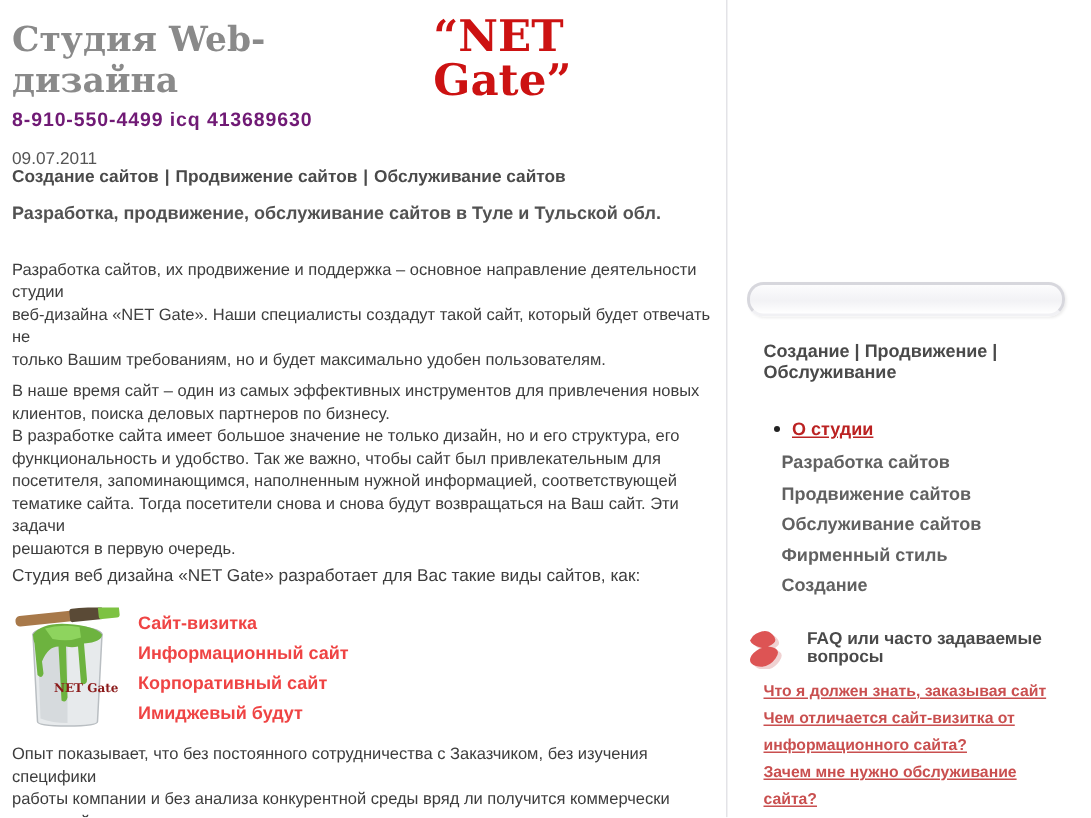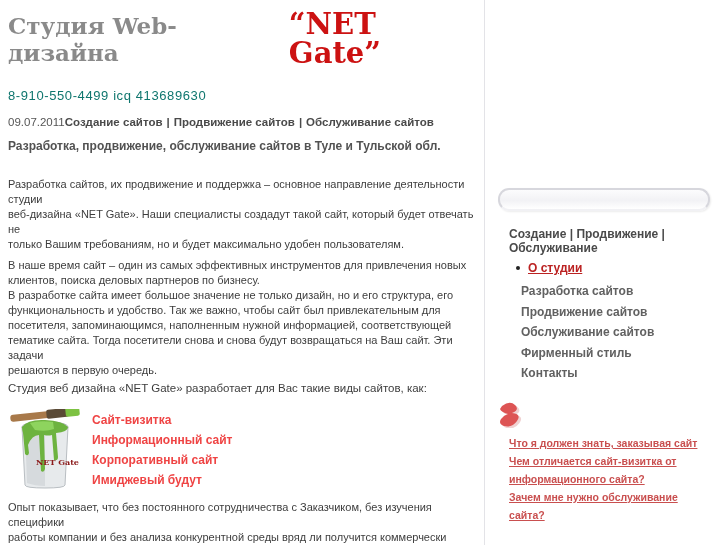--- a/index.html
+++ b/index.html
@@ -18,23 +18,23 @@
   }
   .logo-row { display:flex; align-items:baseline; margin-top:2px; }
   .logo-prefix {
     font-family:"DejaVu Serif", serif; font-weight:bold; font-style:normal;
     font-size:23px; color:#8a8a8a; letter-spacing:0px;
   }
   .logo-brand {
     font-family:"DejaVu Serif", serif; font-weight:bold;
     font-size:29px; color:#cc1212; margin-left:7px; line-height:1;
   }
-  .phone-line { margin-top:20px; font-size:13px; font-weight:normal; color:#0f766e; letter-spacing:.6px; }
-
-  .meta-row { display:flex; justify-content:flex-start; align-items:baseline; margin-top:13px; padding-right:4px; }
+  .phone-line { margin-top:4px; font-size:13px; font-weight:bold; color:#701a75; letter-spacing:.6px; }
+
+  .meta-row { display:flex; justify-content:space-between; align-items:baseline; margin-top:13px; padding-right:4px;flex-direction:column; }
   .date { font-size:11.5px; color:#555; }
   .top-nav { font-size:11.5px; font-weight:bold; color:#4a4a4a; }
   .top-nav a { color:#4a4a4a; text-decoration:none; cursor:pointer; }
   .top-nav .sep { margin:0 4px; color:#4a4a4a; }
 
   .page-title { margin-top:11px; font-size:12px; font-weight:bold; color:#525252; }
 
   .para { font-size:11px; line-height:15px; color:#3d3d3d; white-space:pre-line; }
   .para-1 { margin-top:24px; }
   .para-2 { margin-top:6px; }
@@ -53,21 +53,21 @@
   
   .sidebar { flex:1; padding:0 14px 0 11px; }
   .rounded-panel {
     margin-top:188px; margin-left:2px; width:212px; height:23px;
     border:2px solid #d7d7dd; border-bottom-color:#f1f1f4;
     border-radius:11px;
     background:linear-gradient(#fcfcfd,#f2f2f5 55%, #ffffff);
     box-shadow:1px 1px 2px rgba(0,0,0,0.08);
   }
   .side-nav-header { margin-top:16px; margin-left:13px; font-size:12px; font-weight:bold; color:#4a4a4a; cursor:pointer; }
-  .about-row { display:flex; align-items:center; margin-top:6px; margin-left:20px; }
+  .about-row { display:flex; align-items:center; margin-top:24px; margin-left:20px; }
   .bullet-dot { width:4px; height:4px; background:#222; border-radius:50%; margin-right:8px; }
   .about-link { font-size:12px; font-weight:bold; color:#bb2222; text-decoration:underline; cursor:pointer; }
   .side-nav { list-style:none; margin-top:6px; margin-left:13px; }
   .side-nav li { margin-bottom:2.5px;margin-left:12px; }
   .side-nav a { font-size:12px; font-weight:bold; color:#616161; text-decoration:none; line-height:11px; cursor:pointer; }
 
   .section-header { display:flex; align-items:center; }
   .faq-header { margin-top:19px; }
   .swoosh { width:27px; height:28px; flex:0 0 27px; }
   .section-title { margin-left:15px; font-size:11.5px; font-weight:bold; color:#4a4a4a; }
@@ -176,28 +176,29 @@
 
           <li><a>Разработка сайтов</a></li>
 
           <li><a>Продвижение сайтов</a></li>
 
           <li><a>Обслуживание сайтов</a></li>
 
           <li><a>Фирменный стиль</a></li>
 
 
-          <li><a>Контакты</a></li>
+          <li><a>Создание</a></li>
         </ul>
 
       <div class="section-header faq-header">
         <svg class="swoosh" viewBox="0 0 27 28">
           <path d="M6 6 Q14 0 19 5 Q24 10 16 13 Q26 14 21 21 Q16 28 8 26 Q2 24 5 19 Q8 15 12 14 Q5 12 4 9 Z" fill="#f0d2d2" transform="translate(2.5,2)"></path>
           <path d="M6 6 Q14 0 19 5 Q24 10 16 13 Q26 14 21 21 Q16 28 8 26 Q2 24 5 19 Q8 15 12 14 Q5 12 4 9 Z" fill="#dd5454"></path>
         </svg>
+        <span class="section-title">FAQ или часто задаваемые вопросы</span>
       </div>
 
       <ul class="faq-links">
 
           <li><a>Что я должен знать, заказывая сайт</a></li>
 
           <li><a>Чем отличается сайт-визитка от информационного сайта?</a></li>
 
           <li><a>Зачем мне нужно обслуживание сайта?</a></li>
 

